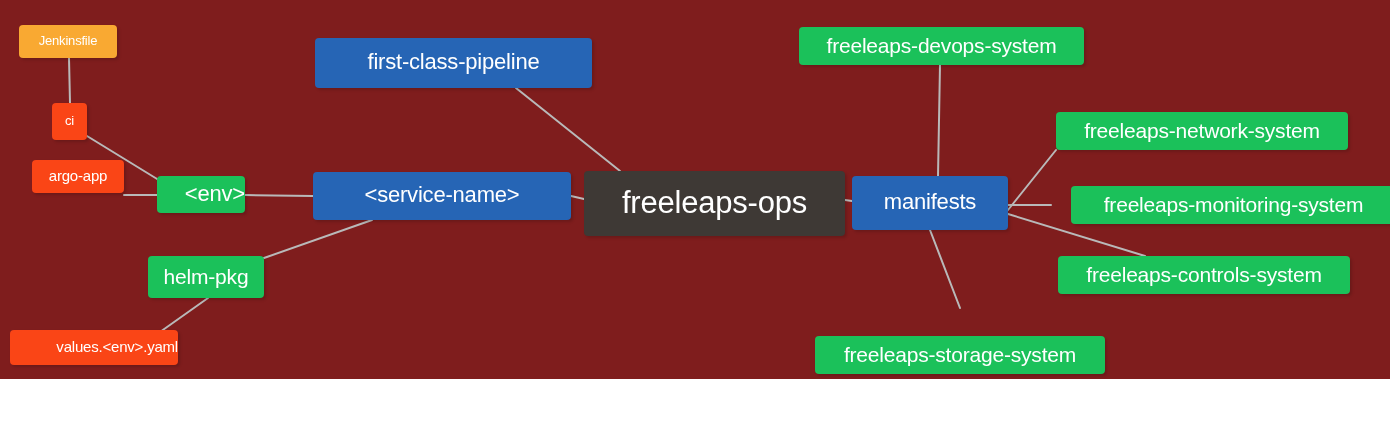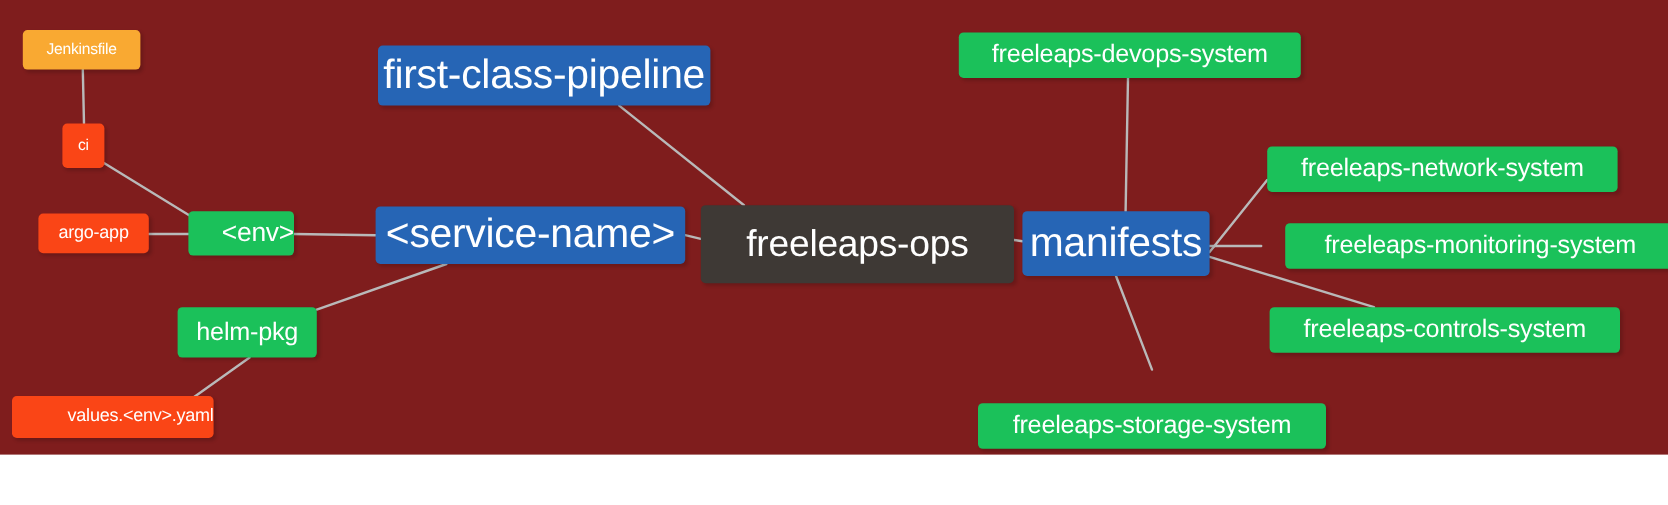--- a/index.html
+++ b/index.html
@@ -40,21 +40,21 @@
     box-shadow: 2px 2px 3px rgba(0,0,0,0.16);
     letter-spacing: -0.2px;
     user-select: none;
   }
   .node > span {
     display: block;
     transform: translateY(-1px);
   }
   
   .lvl-root   { font-size: 31px; }
-  .lvl-main   { font-size: 34px; }
+  .lvl-main   { font-size: 22px; }
   .lvl-branch { font-size: 22px; }
   .lvl-leaf   { font-size: 21px; }
   .lvl-small  { font-size: 15px; }
   .lvl-tiny   { font-size: 13px; }
 </style>
 </head>
 <body>
 
 <div id="canvas">
   <svg id="edges" viewBox="0 0 1390 421" xmlns="http://www.w3.org/2000/svg">
@@ -73,21 +73,21 @@
       <line x1="1008" y1="214" x2="1145" y2="256" stroke="#b9b9b9" stroke-width="2" stroke-linecap="round"></line>
       <line x1="930" y1="230" x2="960" y2="308" stroke="#b9b9b9" stroke-width="2" stroke-linecap="round"></line>
     </svg>
   <div id="nodes">
       <div class="node lvl-tiny" style="left: 19px; top: 25px; width: 98px; height: 33px; background: rgb(249, 169, 50);">
         <span>Jenkinsfile</span>
       </div>
       <div class="node lvl-tiny" style="left: 52px; top: 103px; width: 35px; height: 37px; background: rgb(250, 69, 22);">
         <span>ci</span>
       </div>
-      <div class="node lvl-small" style="left: 32px; top: 178px; width: 92px; height: 33px; background: rgb(250, 69, 22);">
+      <div class="node lvl-small" style="left: 32px; top: 160px; width: 92px; height: 33px; background: rgb(250, 69, 22);">
         <span>argo-app</span>
       </div>
       <div class="node lvl-branch" style="left: 157px; top: 176px; width: 88px; height: 37px; background: rgb(27, 193, 90); justify-content: flex-end;">
         <span>&lt;env&gt;</span>
       </div>
       <div class="node lvl-leaf" style="left: 148px; top: 256px; width: 116px; height: 42px; background: rgb(27, 193, 90);">
         <span>helm-pkg</span>
       </div>
       <div class="node lvl-small" style="left: 10px; top: 330px; width: 168px; height: 35px; background: rgb(250, 69, 22); justify-content: flex-end;">
         <span>values.&lt;env&gt;.yaml</span>
@@ -100,21 +100,21 @@
       </div>
       <div class="node lvl-root" style="left: 584px; top: 171px; width: 261px; height: 65px; background: rgb(62, 57, 53);">
         <span>freeleaps-ops</span>
       </div>
       <div class="node lvl-main" style="left: 852px; top: 176px; width: 156px; height: 54px; background: rgb(38, 101, 181);">
         <span>manifests</span>
       </div>
       <div class="node lvl-leaf" style="left: 799px; top: 27px; width: 285px; height: 38px; background: rgb(27, 193, 90);">
         <span>freeleaps-devops-system</span>
       </div>
-      <div class="node lvl-leaf" style="left: 1056px; top: 112px; width: 292px; height: 38px; background: rgb(27, 193, 90); margin-top: 10px;">
+      <div class="node lvl-leaf" style="left: 1056px; top: 112px; width: 292px; height: 38px; background: rgb(27, 193, 90);">
         <span>freeleaps-network-system</span>
       </div>
       <div class="node lvl-leaf" style="left: 1051px; top: 186px; width: 325px; height: 38px; background: rgb(27, 193, 90); margin-left: 20px;">
         <span>freeleaps-monitoring-system</span>
       </div>
       <div class="node lvl-leaf" style="left: 1058px; top: 256px; width: 292px; height: 38px; background: rgb(27, 193, 90);">
         <span>freeleaps-controls-system</span>
       </div>
       <div class="node lvl-leaf" style="left: 815px; top: 308px; width: 290px; height: 38px; background: rgb(27, 193, 90); margin-top: 28px;">
         <span>freeleaps-storage-system</span>

